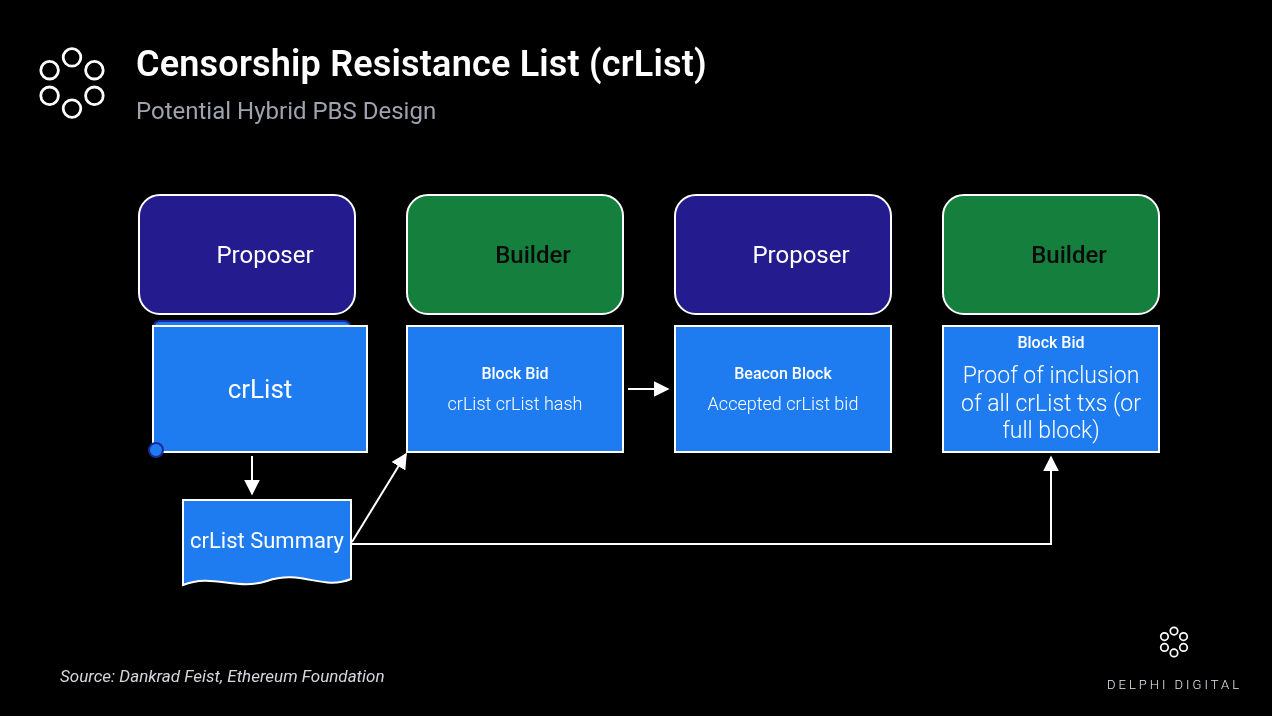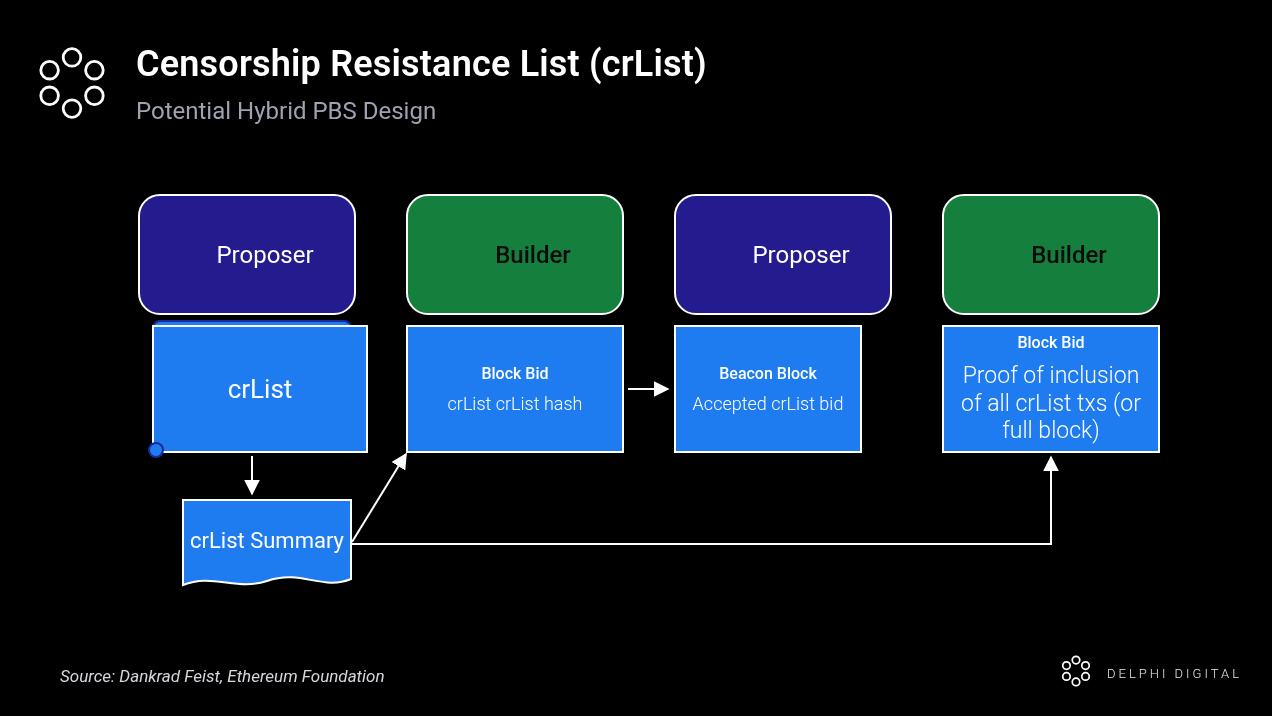--- a/index.html
+++ b/index.html
@@ -56,38 +56,38 @@
   .scroll-top, .scroll-bot {
     position: absolute;
     background: #1e7cf0;
     border: 2px solid #1a2a9c;
     border-radius: 50px;
   }
   .scroll-top { width: 200px; height: 16px; left: 14px; top: 126px; }
   .scroll-bot { width: 16px;  height: 16px; left: 10px; top: 248px; }
   .scroll .box-title { font-size: 26px; font-weight: 400; }
   .b2 { left: 268px; top: 131px; width: 218px; height: 128px; }
-  .b3 { left: 536px; top: 131px; width: 188px; height: 128px; }
+  .b3 { left: 536px; top: 131px; width: 218px; height: 128px; }
   .b4 { left: 804px; top: 131px; width: 218px; height: 128px; }
   .b4 .box-sub { font-size: 23px; }
   .summary-wrap { position: absolute; left: 44px; top: 305px; width: 170px; height: 92px; }
   .summary-shape { fill: #1e7cf0; stroke: #fff; stroke-width: 2; }
   .summary-text {
     position: absolute; inset: 0;
     display: flex; align-items: center; justify-content: center;
     text-align: center; font-size: 22px; line-height: 1.15; padding-bottom: 8px;
   }
   .arrows { position: absolute; inset: 0; pointer-events: none; }
   .source {
     position: absolute; left: 32px; bottom: 30px;
     font-style: italic; font-size: 17px; color: #d5d7dc; margin-left: 28px;
   }
   .brand {
     position: absolute; right: 30px; bottom: 24px;
-    display: flex; align-items: center; gap: 14px;
+    display: flex; align-items: center; gap: 14px; flex-direction: column;
   }
   .brand-text { font-size: 13px; letter-spacing: 3px; color: #e6e8ee; font-weight: 300; }
 </style>
 </head>
 <body>
 
 <div class="header">
   <div class="logo-wrap">
     <svg viewBox="0 0 100 100" width="80" height="80">
       <g fill="none" stroke="#fff" stroke-width="3.5">

